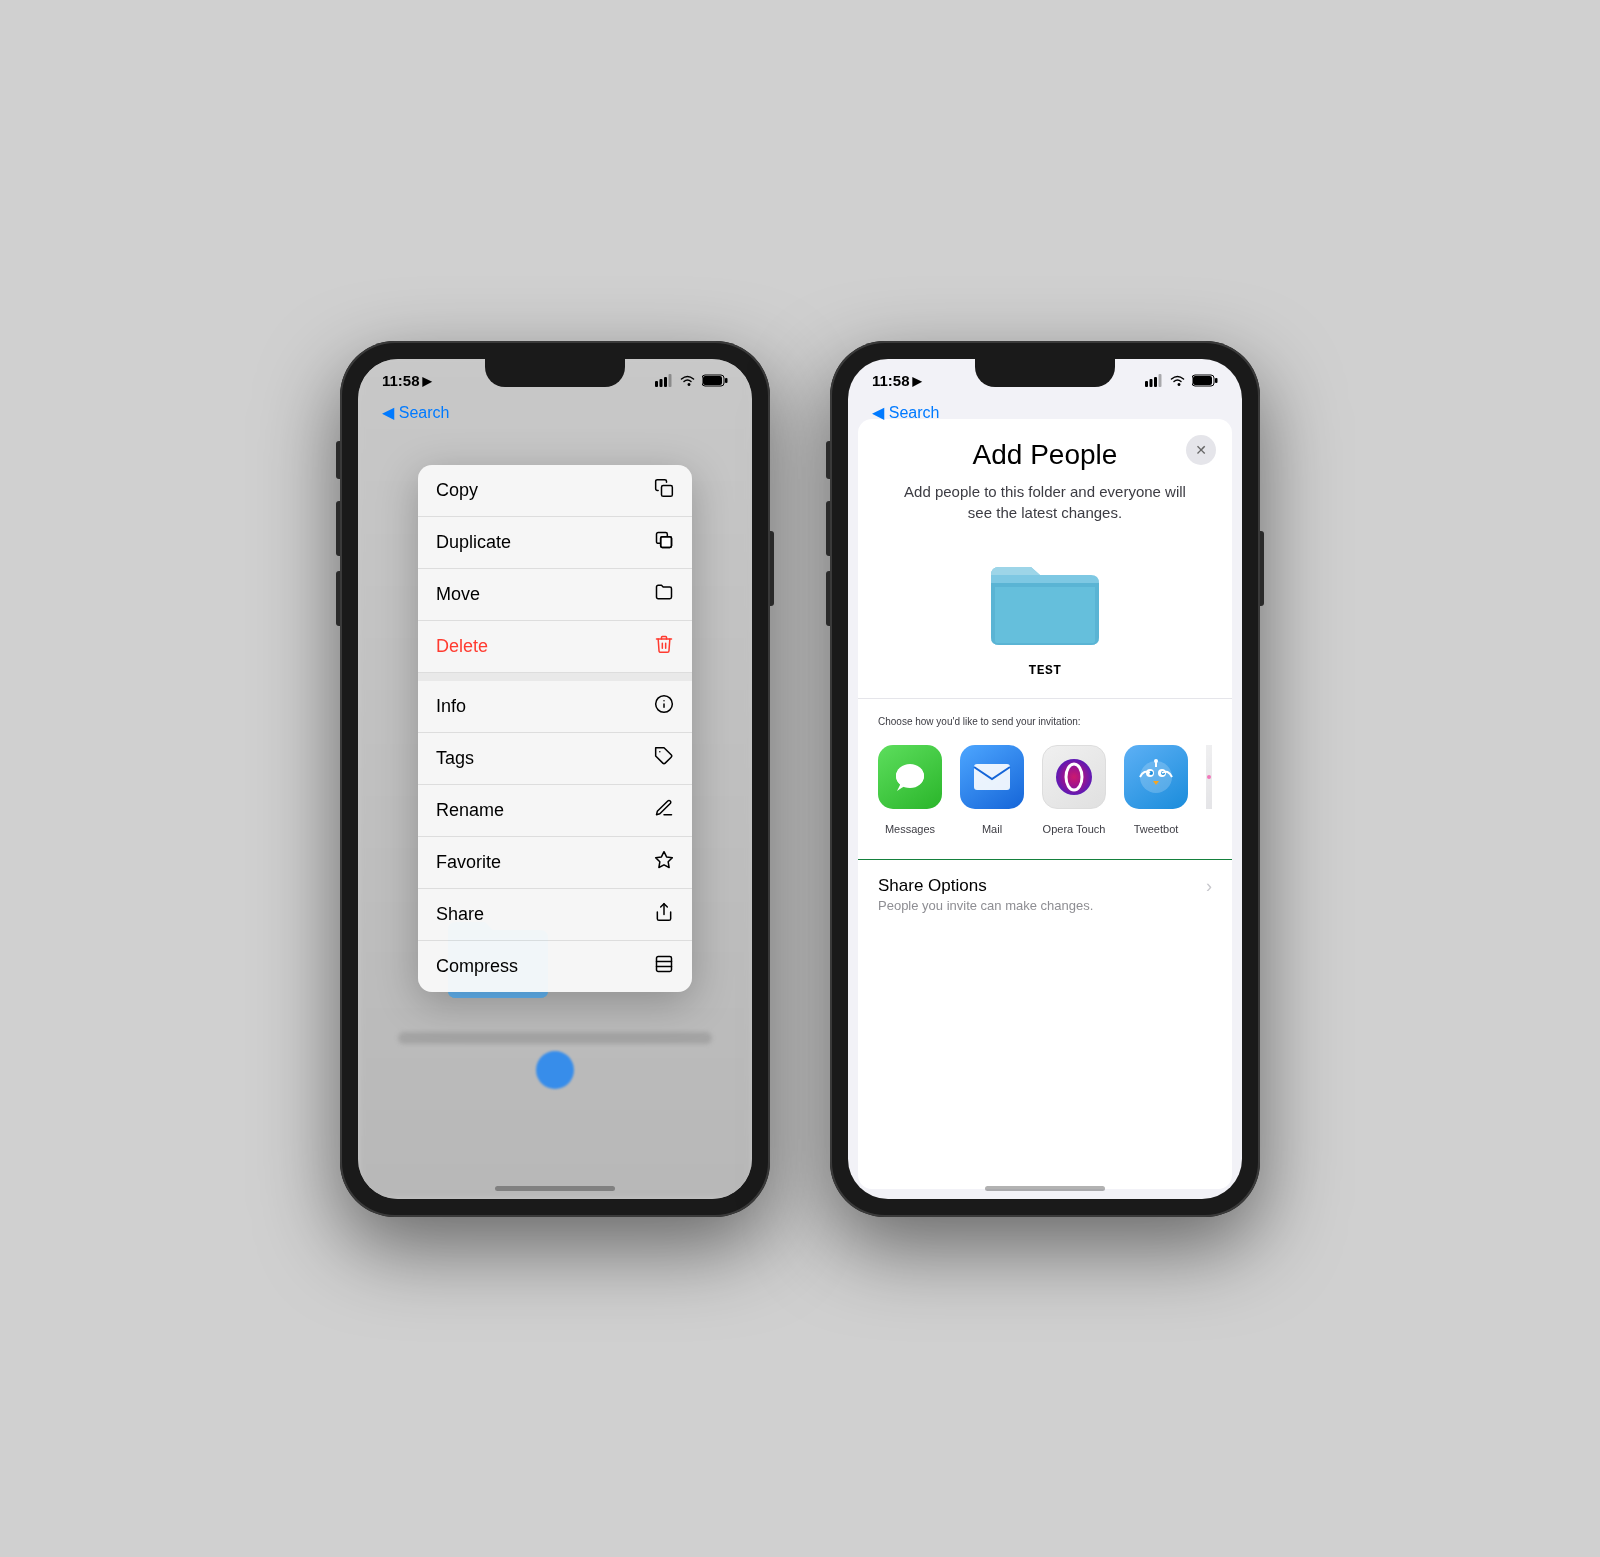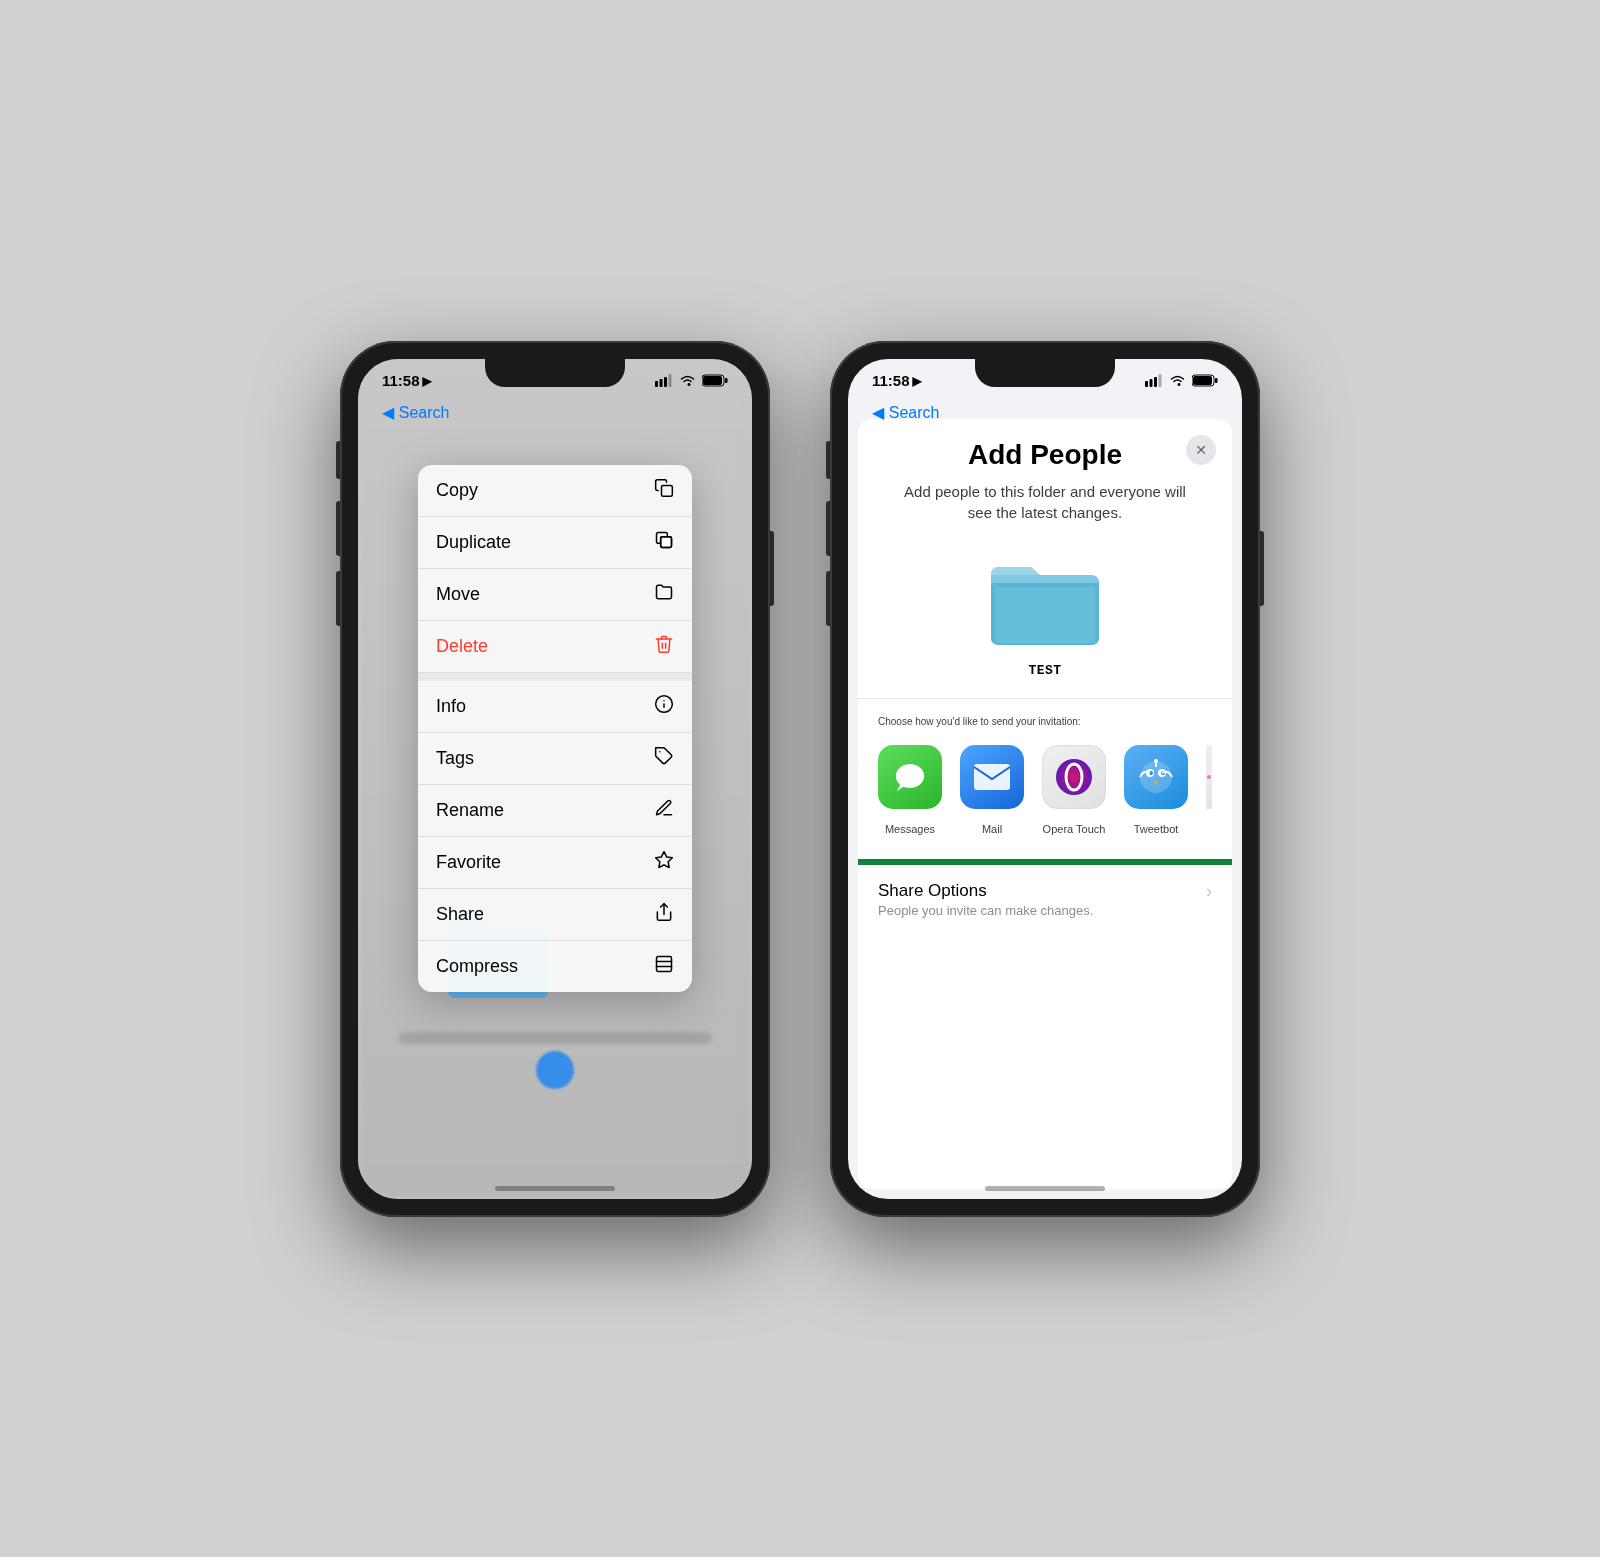--- a/index.html
+++ b/index.html
@@ -210,21 +210,21 @@
       border-radius: 50%;
       display: flex;
       align-items: center;
       justify-content: center;
       font-size: 14px;
       color: #666;
       cursor: pointer;
     }
     .sheet-title {
       font-size: 28px;
-      font-weight: 700;
+      font-weight: 400;
       color: #000;
       margin-bottom: 10px;
     }
     .sheet-subtitle {
       font-size: 15px;
       color: #3c3c43;
       line-height: 1.4;
       margin-bottom: 20px;
       padding: 0 20px;
     }
@@ -274,21 +274,21 @@
       gap: 14px;
       cursor: pointer;
     }
     .app-name {
       font-size: 11px;
       color: #3c3c43;
       text-align: center;
     }
     .share-options-row {
       margin: 10px 0 0;
-      border-top: 6px solid #15803d;
+      border-top: 1px solid #15803d;
       display: flex;
       justify-content: space-between;
       padding: 16px 20px;
       cursor: pointer;
     }
     .share-options-text {
       display: flex;
       flex-direction: column;
       gap: 2px;
     }

